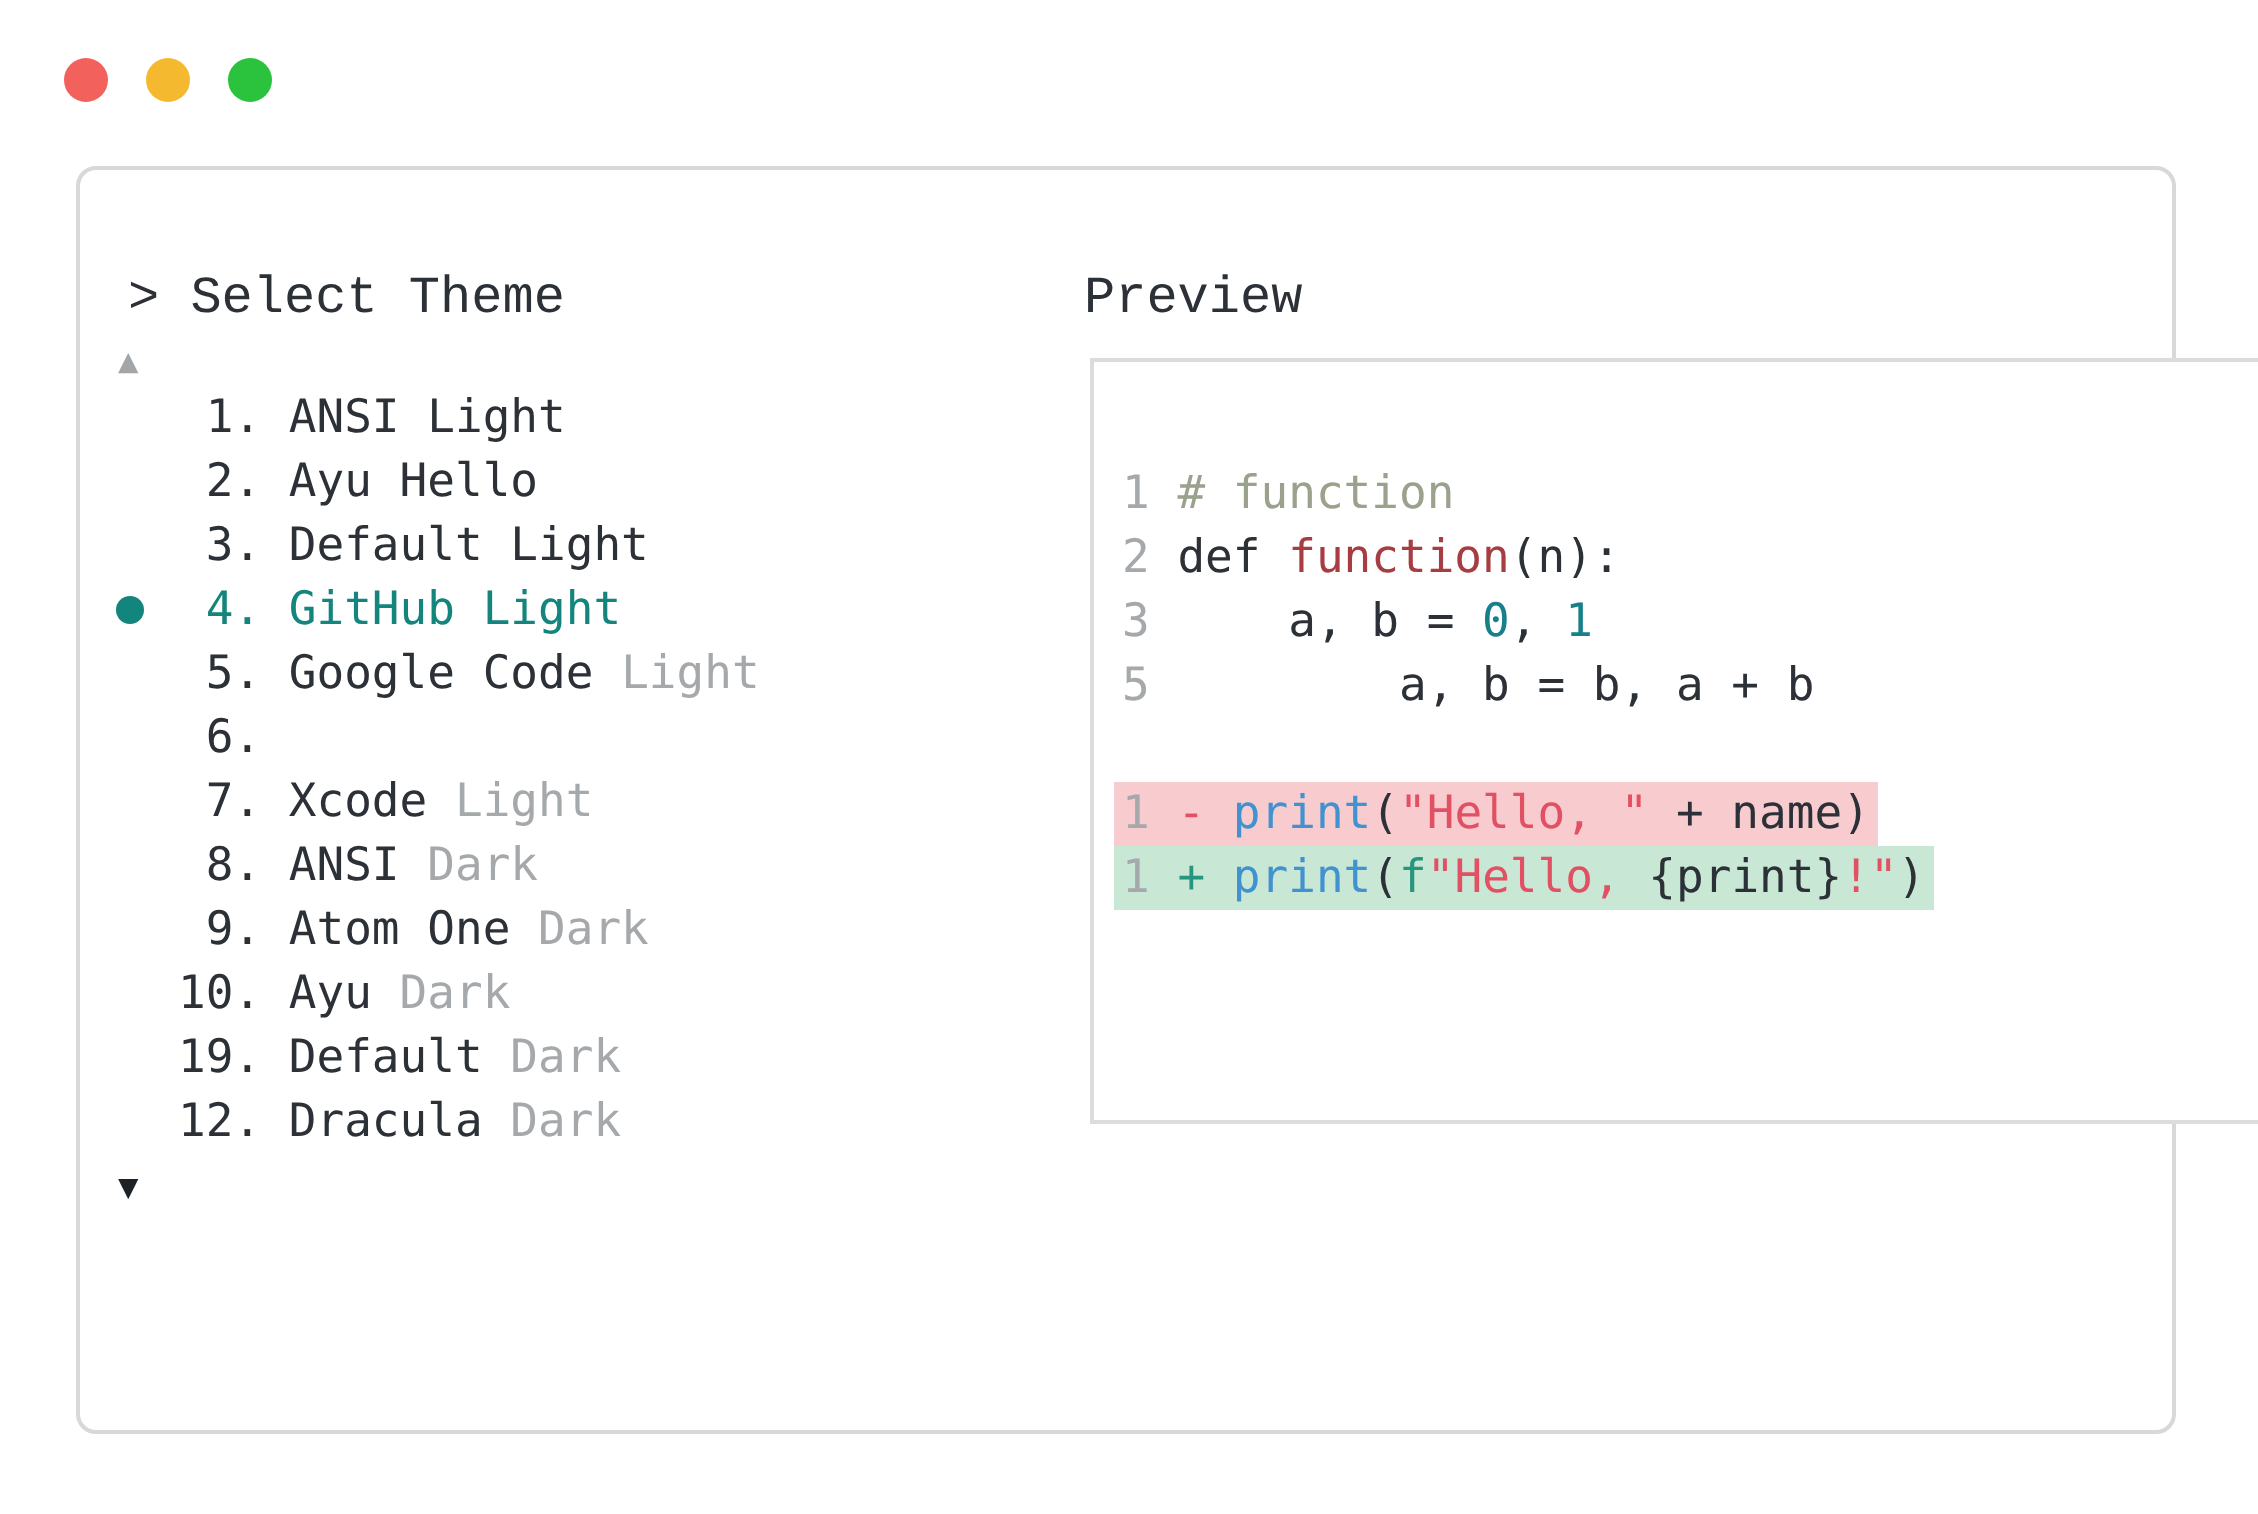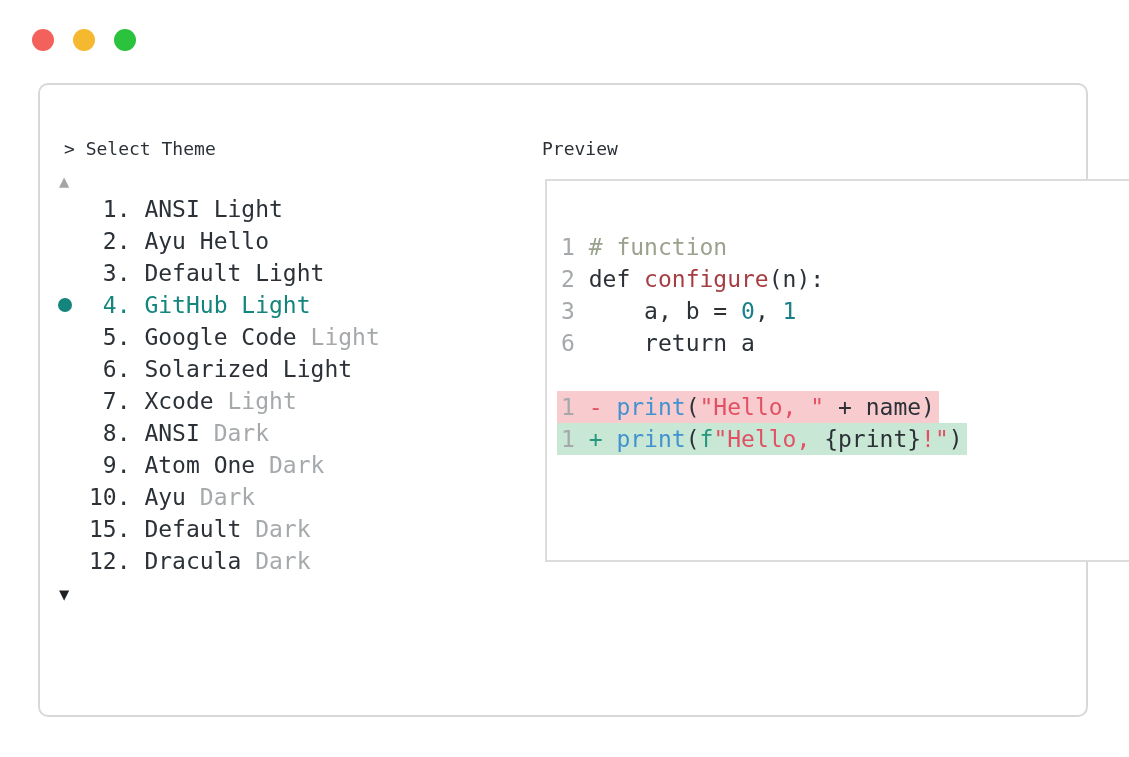--- a/index.html
+++ b/index.html
@@ -12,21 +12,21 @@
   }
   
   .traffic{position:absolute;left:32px;top:29px;display:flex;gap:19px;}
   .light{width:22px;height:22px;border-radius:50%;border:none;padding:0;cursor:default;}
   
   .panel{
     position:absolute;left:38px;top:83px;width:1050px;height:634px;
     border:2px solid #d8d8d8;border-radius:10px;background:#fff;
     box-sizing:border-box;
   }
-  .mono{white-space:pre;font-size:18px;line-height:32px;}
+  .mono{white-space:pre;font-size:26px;line-height:32px;font-family:Liberation Mono, monospace;}
   
   .prompt{position:absolute;left:24px;top:48px;color:#2b3137;}
   .scroll-btn{position:absolute;left:19px;background:none;border:none;padding:0;
     font-family:inherit;font-size:17px;line-height:20px;cursor:default;}
   .scroll-up{top:86px;color:#a2a6a8;}
   .scroll-down{top:499px;color:#1d2226;}
   .theme-list{position:absolute;left:18px;top:108px;}
   .theme-row{display:flex;align-items:center;height:32px;font-size:23px;white-space:pre;cursor:default;}
   .bullet-box{width:31px;height:32px;position:relative;flex:0 0 31px;}
   .bullet-dot{position:absolute;left:0;top:9px;width:14px;height:14px;border-radius:50%;background:#13857c;display:none;}
@@ -101,21 +101,20 @@
   </div>
       <div class="theme-row">
     <span class="bullet-box"></span>
     <span class="theme-num"> 5. </span>
     <span class="theme-primary">Google Code</span>
     <span class="theme-secondary"> Light</span>
   </div>
       <div class="theme-row">
     <span class="bullet-box"></span>
     <span class="theme-num"> 6. </span>
-    <span class="theme-primary">Solarized Light</span>
     <span class="theme-secondary"></span>
   </div>
       <div class="theme-row">
     <span class="bullet-box"></span>
     <span class="theme-num"> 7. </span>
     <span class="theme-primary">Xcode</span>
     <span class="theme-secondary"> Light</span>
   </div>
       <div class="theme-row">
     <span class="bullet-box"></span>
@@ -130,42 +129,42 @@
     <span class="theme-secondary"> Dark</span>
   </div>
       <div class="theme-row">
     <span class="bullet-box"></span>
     <span class="theme-num">10. </span>
     <span class="theme-primary">Ayu</span>
     <span class="theme-secondary"> Dark</span>
   </div>
       <div class="theme-row">
     <span class="bullet-box"></span>
-    <span class="theme-num">15. </span>
+    <span class="theme-num">19. </span>
     <span class="theme-primary">Default</span>
     <span class="theme-secondary"> Dark</span>
   </div>
       <div class="theme-row">
     <span class="bullet-box"></span>
     <span class="theme-num">12. </span>
     <span class="theme-primary">Dracula</span>
     <span class="theme-secondary"> Dark</span>
   </div>
     </div>
 
   <button class="scroll-btn scroll-down">▼</button>
 
 
   <div class="preview-label mono">Preview</div>
 
   <div class="preview-box">
     <div class="code">
         <div class="code-line"><span class="linenum">1 </span><span class="tok-comment"># function</span></div>
-        <div class="code-line"><span class="linenum">2 </span><span class="tok-plain">def </span><span class="tok-function">configure</span><span class="tok-plain">(n):</span></div>
+        <div class="code-line"><span class="linenum">2 </span><span class="tok-plain">def </span><span class="tok-function">function</span><span class="tok-plain">(n):</span></div>
         <div class="code-line"><span class="linenum">3 </span><span class="tok-plain">    a, b = </span><span class="tok-number">0</span><span class="tok-plain">, </span><span class="tok-number">1</span></div>
-        <div class="code-line"><span class="linenum">6 </span><span class="tok-plain">    return a</span></div>
+        <div class="code-line"><span class="linenum">5 </span><span class="tok-plain">        a, b = b, a + b</span></div>
         <div class="code-line"></div>
         <div class="code-line diff-removed"><span class="linenum">1 </span><span class="tok-sign-removed">- </span><span class="tok-builtin">print</span><span class="tok-plain">(</span><span class="tok-string">"Hello, "</span><span class="tok-plain"> + name)</span></div>
         <div class="code-line diff-added"><span class="linenum">1 </span><span class="tok-sign-added">+ </span><span class="tok-builtin">print</span><span class="tok-plain">(</span><span class="tok-fprefix">f</span><span class="tok-string">"Hello, </span><span class="tok-plain">{print}</span><span class="tok-string">!"</span><span class="tok-plain">)</span></div>
       </div>
   </div>
 
 </div>
 
 </body></html>

